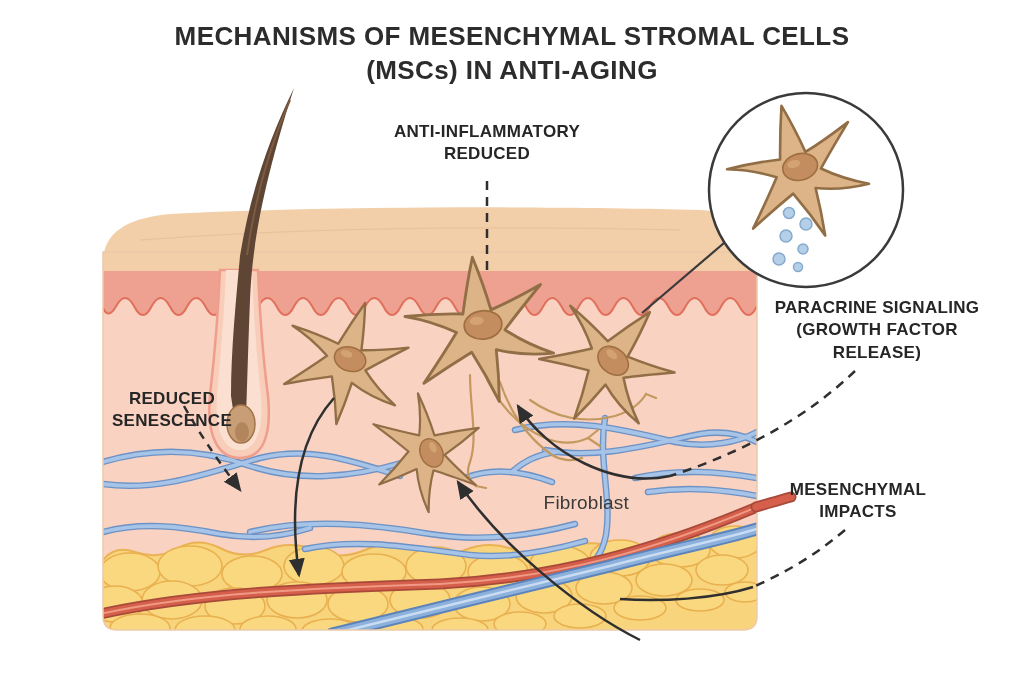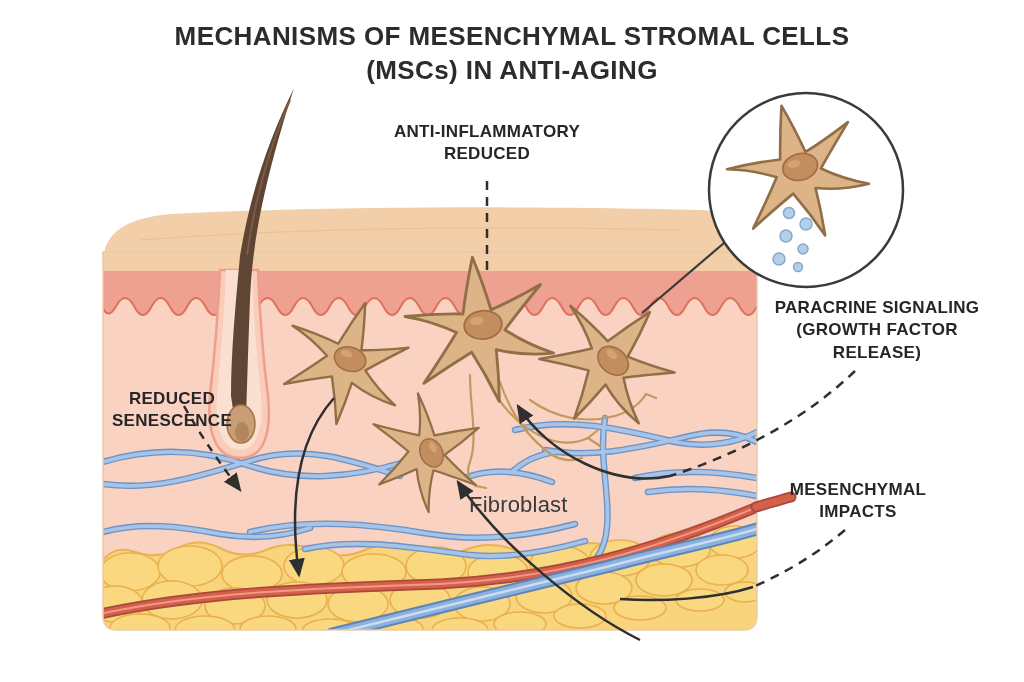--- a/index.html
+++ b/index.html
@@ -4,22 +4,22 @@
 <style>
   html,body{margin:0;padding:0;}
   body{width:1024px;height:682px;background:#ffffff;position:relative;overflow:hidden;
        font-family:"Liberation Sans",sans-serif;}
   .stage{position:absolute;inset:0;width:1024px;height:682px;}
   svg.art{position:absolute;left:0;top:0;}
   .title{position:absolute;left:0;right:0;top:20px;text-align:center;white-space:pre-line;
          font-size:26px;line-height:1.3;font-weight:700;letter-spacing:.4px;color:#2c2c2c;}
   .callout{position:absolute;white-space:pre-line;text-align:center;color:#262626;
            font-size:17px;line-height:1.32;font-weight:600;letter-spacing:.3px;}
-  .plain{position:absolute;white-space:pre-line;text-align:left;color:#3a3a3a;
-         font-size:22px;font-weight:400;letter-spacing:.2px;}
+  .plain{position:absolute;white-space:pre-line;text-align:right;color:#3a3a3a;
+         font-size:19px;font-weight:400;letter-spacing:.2px;}
   .c-anti{left:327px;top:121px;width:320px;}
   .c-para{left:727px;top:297px;width:300px;}
   .c-redu{left:52px;top:352px;width:240px;margin-top:36px;}
   .c-rege{left:728px;top:479px;width:260px;}
   .c-fibr{left:469px;top:492px;width:160px;}
   .c-subq{left:288px;top:637px;width:240px;}
 </style>
 </head>
 <body>
 

